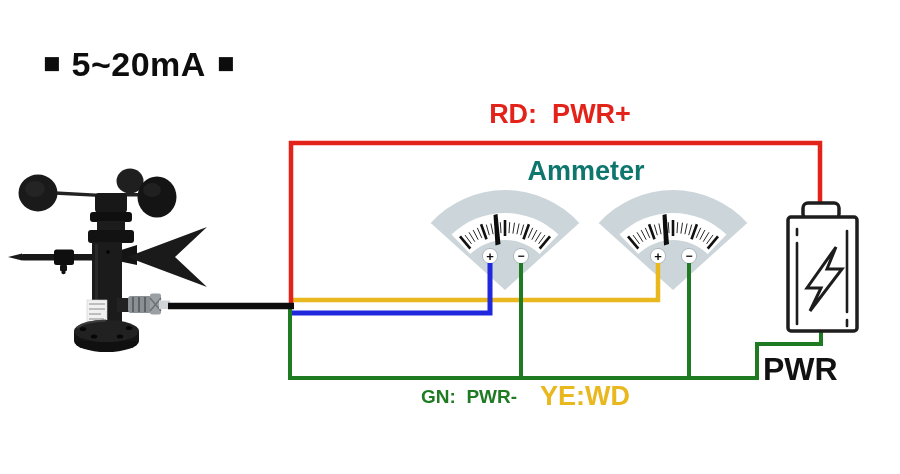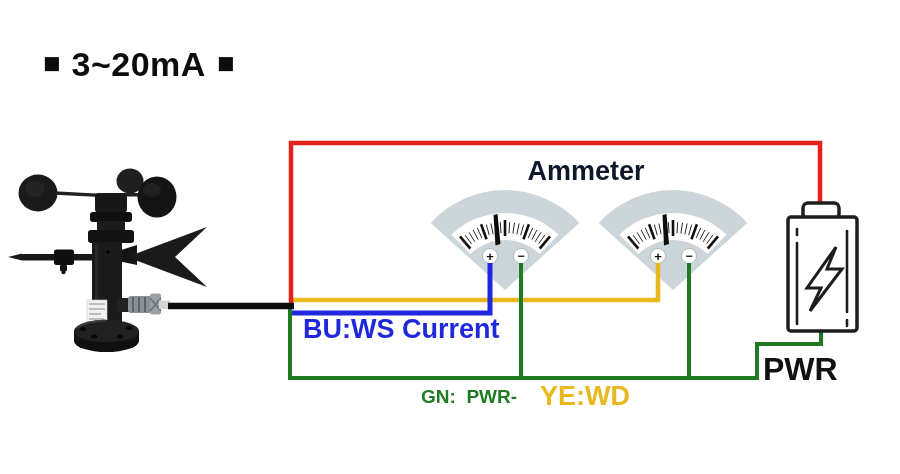--- a/index.html
+++ b/index.html
@@ -6,36 +6,36 @@
   #stage{
     position:relative;width:900px;height:474px;background:#ffffff;overflow:hidden;
     font-family:"Liberation Sans","DejaVu Sans",sans-serif;
   }
   .abs{position:absolute;}
   .lbl{position:absolute;white-space:pre;line-height:1.08;}
   .title-row{position:absolute;left:43px;top:45px;display:flex;align-items:center;gap:11px;}
   .title-square{font-size:29px;color:#0d0d0d;line-height:1;transform:translateY(-1px);}
   .title-text{font-size:34px;font-weight:700;color:#0d0d0d;letter-spacing:0.5px;}
   .lbl-red{left:440px;top:100px;width:240px;text-align:center;font-size:27px;font-weight:700;}
-  .lbl-ammeter{left:486px;top:157px;width:200px;text-align:center;font-size:27px;font-weight:700;color:#0f172a;}
+  .lbl-ammeter{left:486px;top:157px;width:200px;text-align:center;font-size:27px;font-weight:700;color:#0f766e;}
   .lbl-blue{left:303px;top:315px;font-size:27px;font-weight:700;}
   .lbl-yellow{left:540px;top:306px;font-size:27px;font-weight:700;line-height:36px;}
   .lbl-green{left:421px;top:387px;font-size:19px;font-weight:700;}
   .lbl-pwr{left:763px;top:352px;font-size:32px;font-weight:700;color:#111111;}
   .lbl-dc{left:727px;top:389px;font-size:28px;font-weight:700;color:#111111;}
   svg{display:block;}
 </style>
 </head>
 <body>
 
 <div id="stage">
 
   <div class="title-row">
     <span class="title-square">■</span>
-    <span class="title-text">3~20mA</span>
+    <span class="title-text">5~20mA</span>
     <span class="title-square">■</span>
   </div>
 
   <svg class="abs" style="left:0;top:160px" width="300" height="210" viewBox="0 0 300 210">
 
     <polygon points="8,97 22,93.5 22,100.5" fill="#1a1a1a"></polygon>
     <rect x="21" y="94" width="76" height="6.5" rx="2" fill="#181818"></rect>
     <rect x="54" y="89.5" width="20" height="15.5" rx="2.5" fill="#0f0f0f"></rect>
     <rect x="60" y="105" width="7" height="6" rx="1" fill="#141414"></rect>
     <circle cx="63.5" cy="112" r="2.2" fill="#101010"></circle>
@@ -181,22 +181,22 @@
       <g stroke-width="2.6" stroke-linecap="round">
         <path d="M797 229 L797 235" stroke="#1d1d1d"></path>
         <path d="M797 243 L797 324" stroke="#1d1d1d"></path>
         <path d="M847 231 L847 312" stroke="#1d1d1d"></path>
         <path d="M847 320 L847 326" stroke="#1d1d1d"></path>
       </g>
       <polygon points="836,247 807,288 821,288 810,311 842,269 827,269" fill="none" stroke-width="3" stroke-linejoin="miter" stroke="#1d1d1d"></polygon>
     </g>
   </svg>
 
+  <div class="lbl lbl-red" style="color: rgb(227, 35, 26);">RD:  PWR+</div>
   <div class="lbl lbl-ammeter">Ammeter</div>
-  <div class="lbl lbl-blue" style="color: rgb(32, 40, 221);">BU:WS Current</div>
   <div class="lbl lbl-yellow" style="color: rgb(233, 183, 30);">
     <div>YE:WD</div>
     
   </div>
   <div class="lbl lbl-green" style="color: rgb(30, 123, 34);">GN:  PWR-</div>
   <div class="lbl lbl-pwr">PWR</div>
 
 </div>
 
 </body></html>

